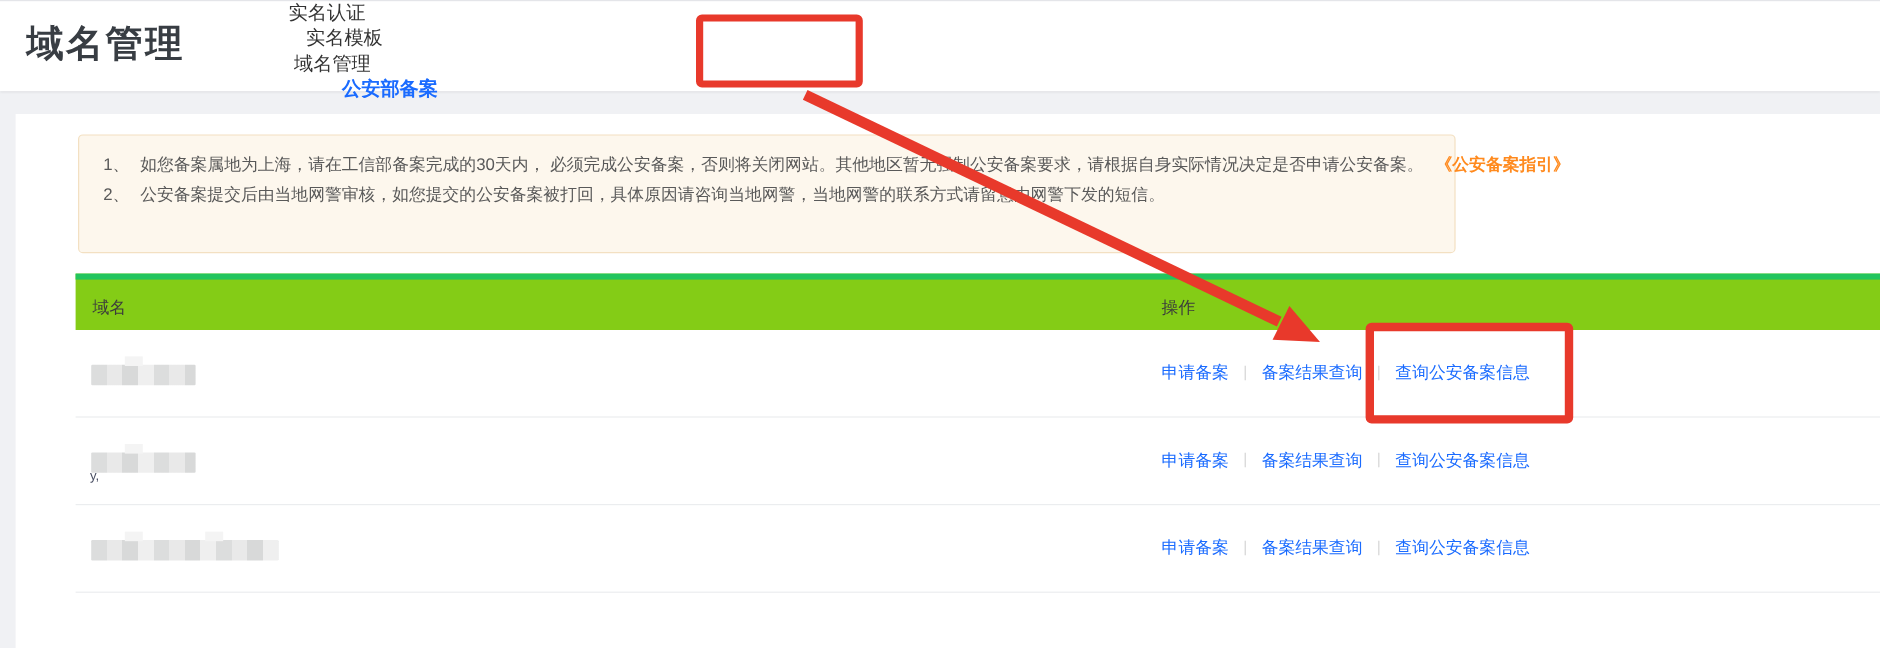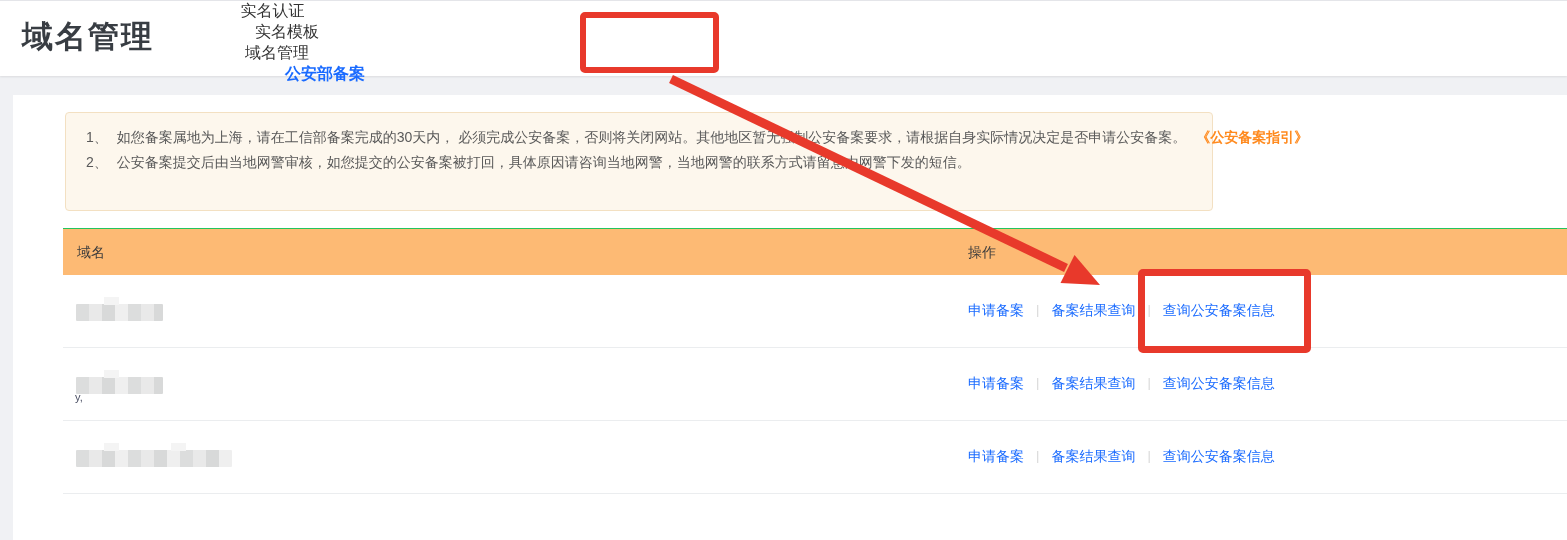--- a/index.html
+++ b/index.html
@@ -49,22 +49,22 @@
     padding:12px 20px 0 20px;
     font-size:14px;color:#595959;line-height:25px;
   }
   .notice-line{white-space:nowrap;}
   .notice-index{margin-right:9px;}
   .notice-link{color:#ff8a1e;margin-left:10px;cursor:pointer;font-weight:bold;}
   
   .table{position:absolute;left:50px;top:133px;width:1504px;}
   .thead{
     position:relative;height:47px;
-    background:#fdba74;
-    border-top:1px solid #22c55e;
+    background:#84cc16;
+    border-top:5px solid #22c55e;
     box-sizing:border-box;
     font-size:14px;color:#3c3c3c;
   }
   .th-domain{position:absolute;left:14px;top:15px;}
   .th-action{position:absolute;left:905px;top:15px;}
   .trow{position:relative;height:72px;border-bottom:1px solid #ebedef;}
   .actions{
     position:absolute;left:905px;top:50%;transform:translateY(-50%);
     font-size:14px;white-space:nowrap;display:flex;align-items:flex-start;
   }

